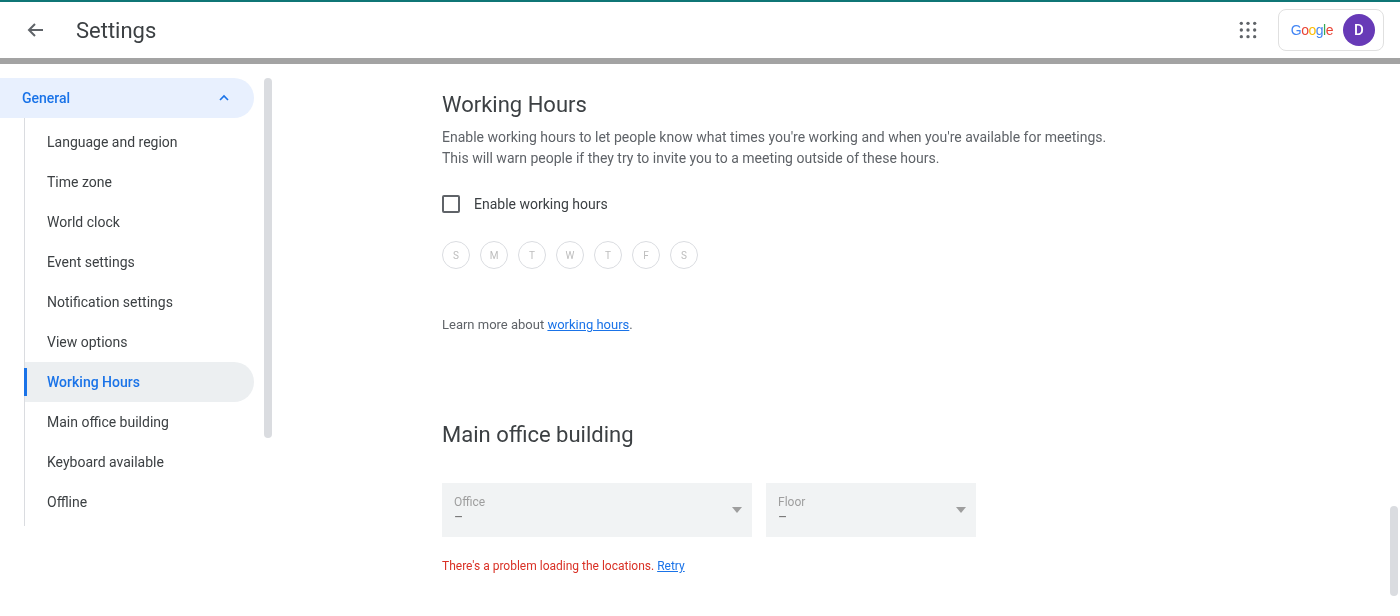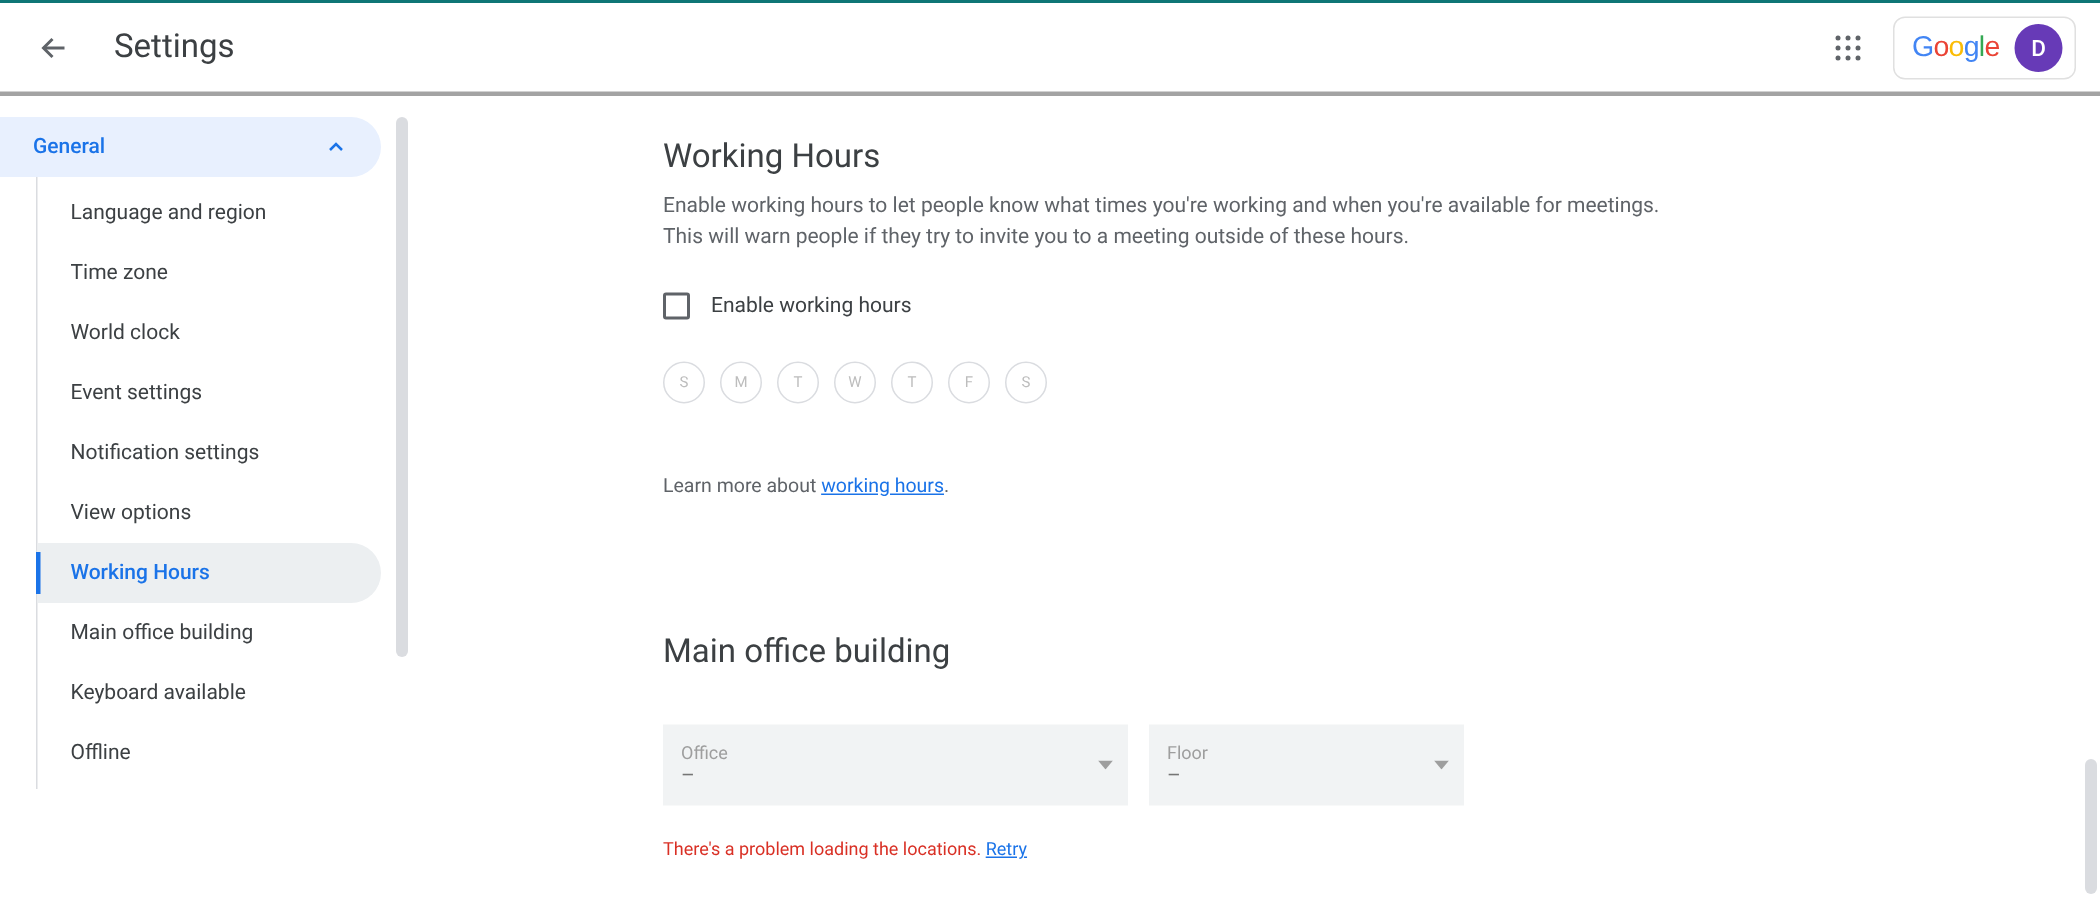--- a/index.html
+++ b/index.html
@@ -7,21 +7,21 @@
     padding: 0;
     height: 100%;
     font-family: "Google Sans", Roboto, "Helvetica Neue", Arial, sans-serif;
     color: #3c4043;
     background: #fff;
     overflow: hidden;
   }
   .topbar {
     height: 64px;
     border-top: 2px solid #0f7676;
-    border-bottom: 3px solid #a3a3a3;
+    border-bottom: 6px solid #a3a3a3;
     display: flex;
     align-items: center;
     padding: 0 16px;
     box-sizing: border-box;
   }
   .back-btn {
     width: 40px; height: 40px;
     display: flex; align-items: center; justify-content: center;
     border-radius: 50%;
     cursor: pointer;
@@ -48,21 +48,21 @@
   .account-box {
     border: 1px solid #e0e0e0;
     border-radius: 8px;
     padding: 4px 8px 4px 12px;
     display: flex;
     align-items: center;
     gap: 10px;
   }
   .google-logo {
     font-family: "Product Sans", Arial, sans-serif;
-    font-size: 19px;
+    font-size: 14px;
     font-weight: 500;
     letter-spacing: -0.5px;
   }
   .google-logo span:nth-child(1){color:#4285F4;}
   .google-logo span:nth-child(2){color:#EA4335;}
   .google-logo span:nth-child(3){color:#FBBC05;}
   .google-logo span:nth-child(4){color:#4285F4;}
   .google-logo span:nth-child(5){color:#34A853;}
   .google-logo span:nth-child(6){color:#EA4335;}
   .avatar {

